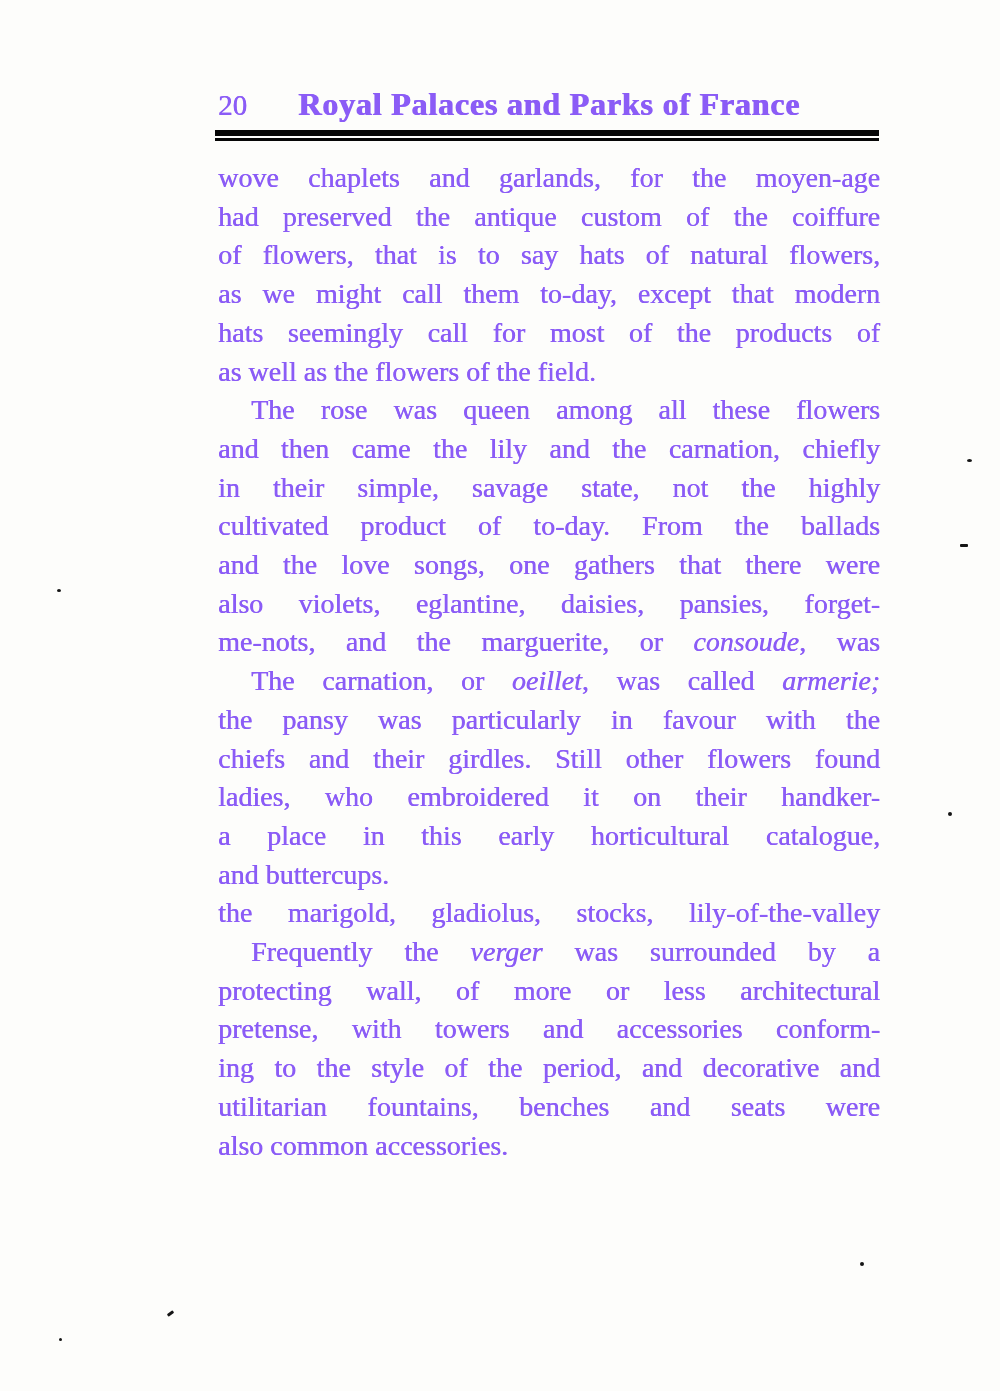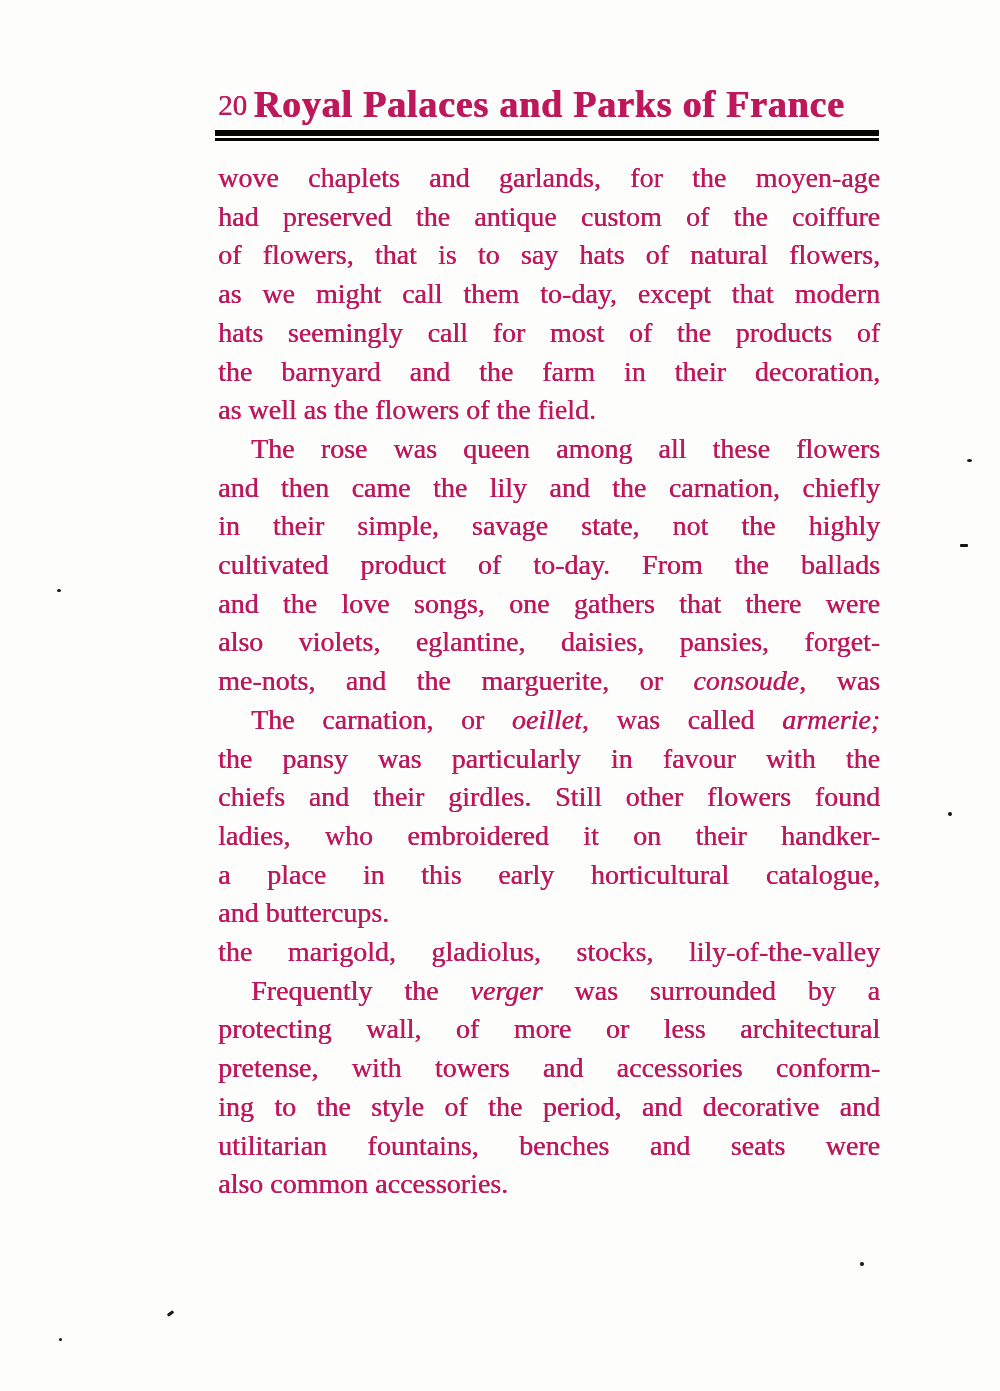--- a/index.html
+++ b/index.html
@@ -5,21 +5,21 @@
   html, body {
     margin: 0;
     padding: 0;
     background: #ffffff;
   }
   .page {
     position: relative;
     width: 1000px;
     height: 1391px;
     background: #fdfdfb;
-    color: #be185d;
+    color: #8b5cf6;
     font-family: "Liberation Serif", serif;
     overflow: hidden;
     text-shadow: 0.45px 0 0 currentColor; 
   }
   .header {
     position: absolute;
     top: 86px;
     left: 218px;
     width: 662px;
     height: 42px;
@@ -27,21 +27,21 @@
   .pagenum {
     position: absolute;
     left: 0;
     top: 5px;
     font-size: 29px;
     line-height: 1;
   }
   .title {
     margin: 0;
     text-align: center;
-    font-size: 38px;
+    font-size: 32px;
     line-height: 36px;
     font-weight: bold;
     letter-spacing: 0.8px;
     text-shadow: 0.9px 0 0 currentColor;
   }
   .rule {
     position: absolute;
     left: 215px;
     top: 130px;
     width: 664px;
@@ -98,21 +98,20 @@
     <div class="rule-bot"></div>
   </div>
 
   <div class="bodytext">
     <div>
         <div class="line"><span>wove chaplets and garlands, for the moyen-age</span></div>
         <div class="line"><span>had preserved the antique custom of the coiffure</span></div>
         <div class="line"><span>of flowers, that is to say hats of natural flowers,</span></div>
         <div class="line"><span>as we might call them to-day, except that modern</span></div>
         <div class="line"><span>hats seemingly call for most of the products of</span></div>
-        <div class="line"><span>the barnyard and the farm in their decoration,</span></div>
         <div class="line last"><span>as well as the flowers of the field.</span></div>
       </div>
     <div>
         <div class="line indent"><span>The rose was queen among all these flowers</span></div>
         <div class="line"><span>and then came the lily and the carnation, chiefly</span></div>
         <div class="line"><span>in their simple, savage state, not the highly</span></div>
         <div class="line"><span>cultivated product of to-day. From the ballads</span></div>
         <div class="line"><span>and the love songs, one gathers that there were</span></div>
         <div class="line"><span>also violets, eglantine, daisies, pansies, forget-</span></div>
         <div class="line"><span>me-nots, and the marguerite, or </span><span class="it">consoude</span><span>, was</span></div>

